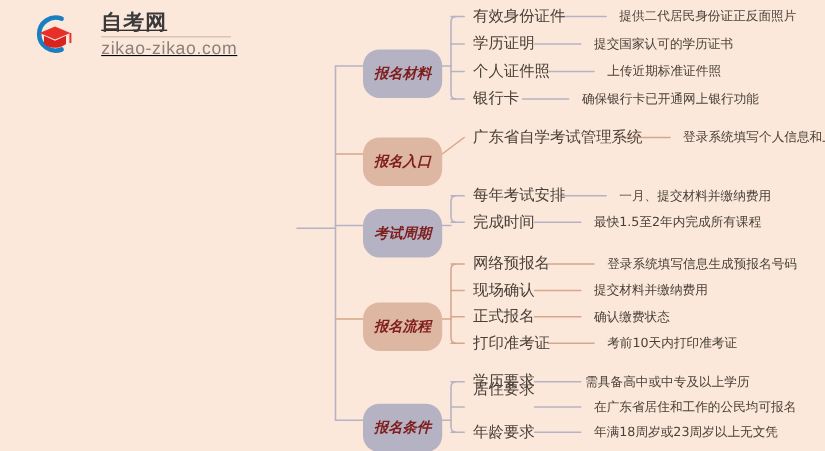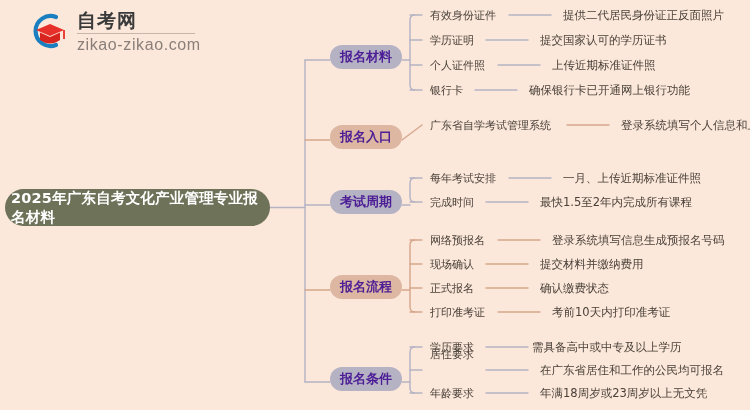--- a/index.html
+++ b/index.html
@@ -22,21 +22,22 @@
 
   
   .logo-wrap {
     position: absolute;
     left: 26px;
     top: 8px;
     width: 230px;
     height: 46px;
     display: flex;
     align-items: center;
-    gap: 7px;
+    gap: 22px;
+    text-decoration: underline;
   }
   .logo-mark {
     width: 44px;
     height: 42px;
     flex: 0 0 auto;
     position: relative;
   }
   .logo-text-block {
     display: flex;
     flex-direction: column;
@@ -91,35 +92,36 @@
     justify-content: center;
     letter-spacing: 0.2px;
     font-family: "DejaVu Sans", "Liberation Sans", sans-serif;
     box-sizing: border-box;
     padding: 0 6px;
   }
 
   .branch-node {
     position: absolute;
     width: 72px;
-    height: 24px;
+    height: 44px;
     border-radius: 15px;
     display: flex;
     align-items: center;
     justify-content: center;
     font-size: 13px;
     font-weight: bold;
-    color: #4c1d95;
+    color: #7f1d1d;
     font-family: "DejaVu Sans", "Liberation Sans", sans-serif;
     box-sizing: border-box;
+    font-style: italic;
   }
 
   .leaf-label {
     position: absolute;
-    font-size: 11px;
+    font-size: 14px;
     color: #4a4038;
     white-space: nowrap;
     font-family: "DejaVu Sans", "Liberation Sans", sans-serif;
     transform: translateY(-50%);
   }
   .leaf-desc {
     position: absolute;
     font-size: 11.5px;
     color: #4a4038;
     white-space: nowrap;
@@ -187,38 +189,37 @@
       <path d="M402 382 L410 382" stroke="#b5b2c4" stroke-width="1.4" fill="none" stroke-linecap="round"></path>
       <path d="M415 347 Q410 347 410 352 L410 388 Q410 393 415 393" stroke="#b5b2c4" stroke-width="1.4" fill="none"></path>
       <path d="M410 347 L422 347" stroke="#b5b2c4" stroke-width="1.4" fill="none" stroke-linecap="round"></path>
       <path d="M486 347 L528 347" stroke="#b5b2c4" stroke-width="1.4" fill="none" stroke-linecap="round"></path>
       <path d="M410 370 L422 370" stroke="#b5b2c4" stroke-width="1.4" fill="none" stroke-linecap="round"></path>
       <path d="M486 370 L528 370" stroke="#b5b2c4" stroke-width="1.4" fill="none" stroke-linecap="round"></path>
       <path d="M410 393 L422 393" stroke="#b5b2c4" stroke-width="1.4" fill="none" stroke-linecap="round"></path>
       <path d="M486 393 L528 393" stroke="#b5b2c4" stroke-width="1.4" fill="none" stroke-linecap="round"></path>
     </svg>
 
-  <div class="root-node" style="background: rgb(110, 114, 89); color: rgb(255, 255, 255);">2025年广东自考文化产业管理专业报名材料</div>
 
   <div id="nodes-layer">
       <div class="branch-node" style="left: 330px; top: 45px; background: rgb(181, 178, 196);">报名材料</div>
       <div class="leaf-label" style="left: 430px; top: 15px;">有效身份证件</div>
       <div class="leaf-desc" style="left: 563px; top: 15px;">提供二代居民身份证正反面照片</div>
       <div class="leaf-label" style="left: 430px; top: 40px;">学历证明</div>
       <div class="leaf-desc" style="left: 540px; top: 40px;">提交国家认可的学历证书</div>
       <div class="leaf-label" style="left: 430px; top: 65px;">个人证件照</div>
       <div class="leaf-desc" style="left: 552px; top: 65px;">上传近期标准证件照</div>
       <div class="leaf-label" style="left: 430px; top: 90px; text-align: right;">银行卡</div>
       <div class="leaf-desc" style="left: 529px; top: 90px;">确保银行卡已开通网上银行功能</div>
       <div class="branch-node" style="left: 330px; top: 125px; background: rgb(221, 183, 161);">报名入口</div>
       <div class="leaf-label" style="left: 430px; top: 125px;">广东省自学考试管理系统</div>
       <div class="leaf-desc" style="left: 621px; top: 125px;">登录系统填写个人信息和上传材料</div>
       <div class="branch-node" style="left: 330px; top: 190px; background: rgb(181, 178, 196);">考试周期</div>
       <div class="leaf-label" style="left: 430px; top: 178px;">每年考试安排</div>
-      <div class="leaf-desc" style="left: 563px; top: 178px;">一月、上传近期标准证件照</div>
+      <div class="leaf-desc" style="left: 563px; top: 178px;">一月、提交材料并缴纳费用</div>
       <div class="leaf-label" style="left: 430px; top: 202px;">完成时间</div>
       <div class="leaf-desc" style="left: 540px; top: 202px;">最快1.5至2年内完成所有课程</div>
       <div class="branch-node" style="left: 330px; top: 275px; background: rgb(221, 183, 161);">报名流程</div>
       <div class="leaf-label" style="left: 430px; top: 240px;">网络预报名</div>
       <div class="leaf-desc" style="left: 552px; top: 240px;">登录系统填写信息生成预报名号码</div>
       <div class="leaf-label" style="left: 430px; top: 264px;">现场确认</div>
       <div class="leaf-desc" style="left: 540px; top: 264px;">提交材料并缴纳费用</div>
       <div class="leaf-label" style="left: 430px; top: 288px;">正式报名</div>
       <div class="leaf-desc" style="left: 540px; top: 288px;">确认缴费状态</div>
       <div class="leaf-label" style="left: 430px; top: 312px;">打印准考证</div>

